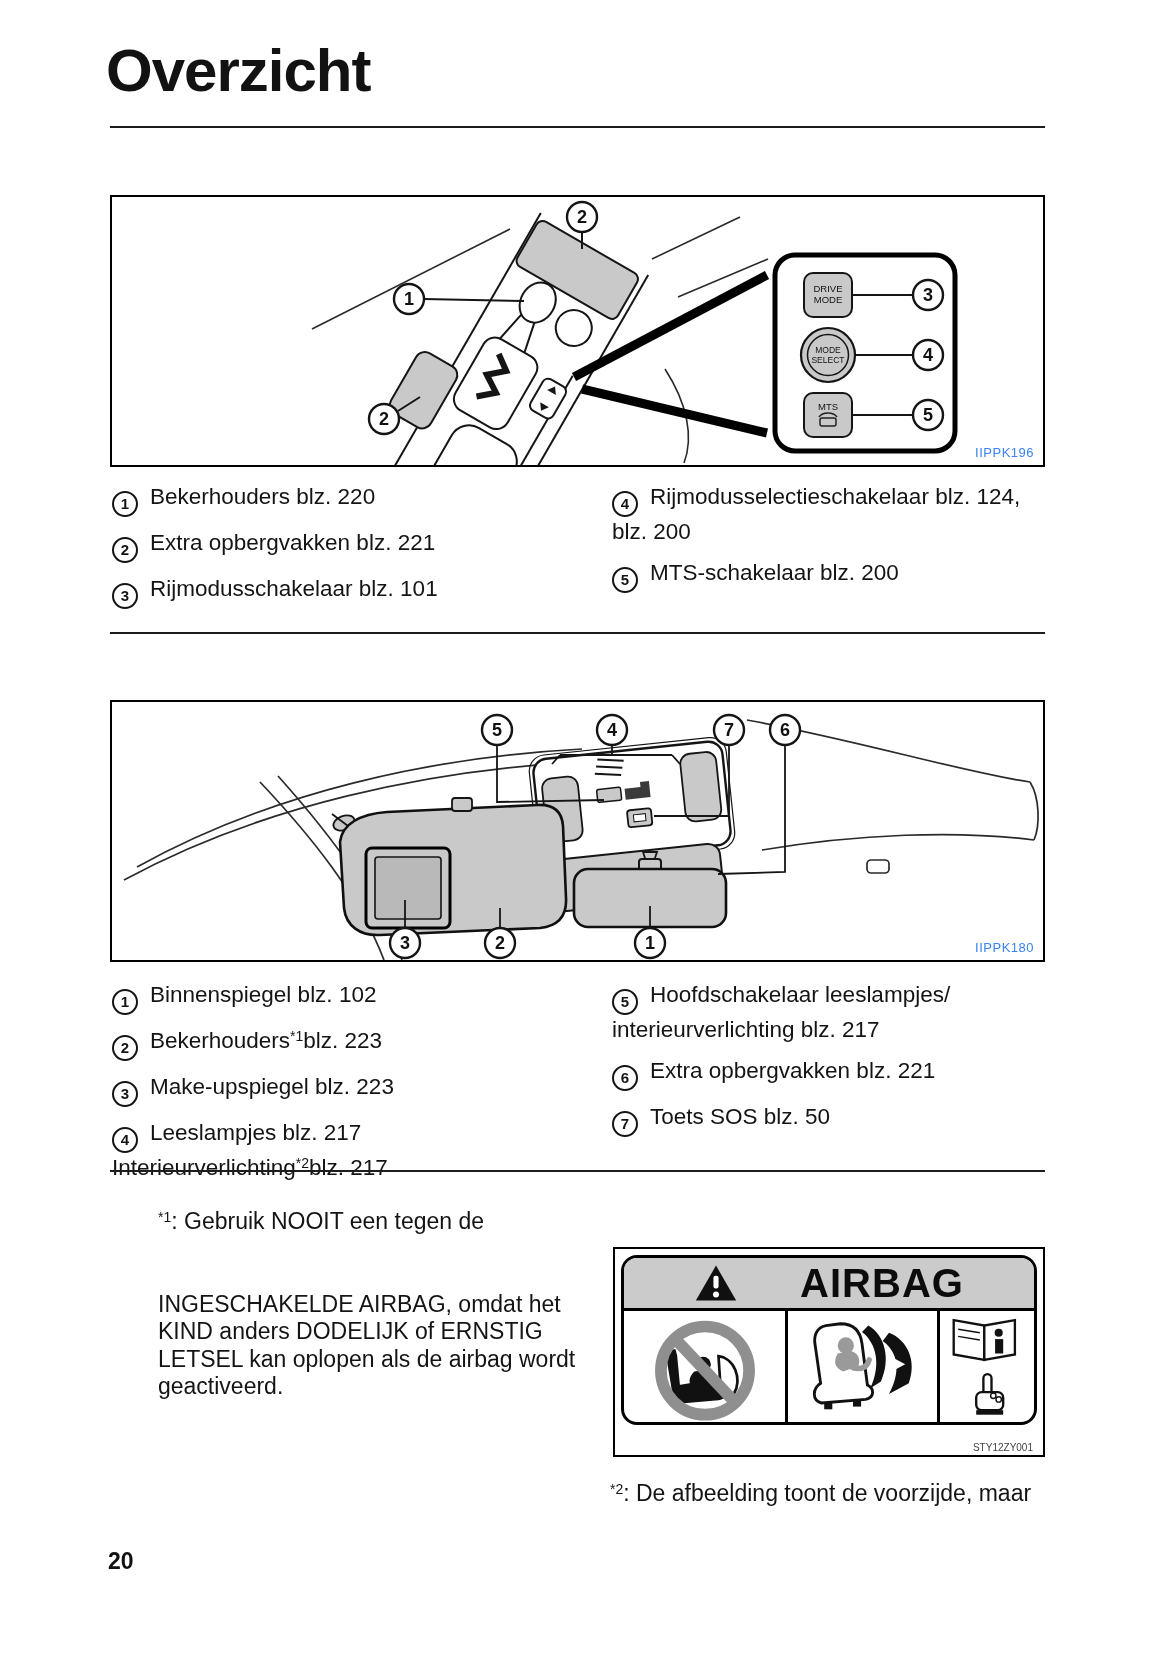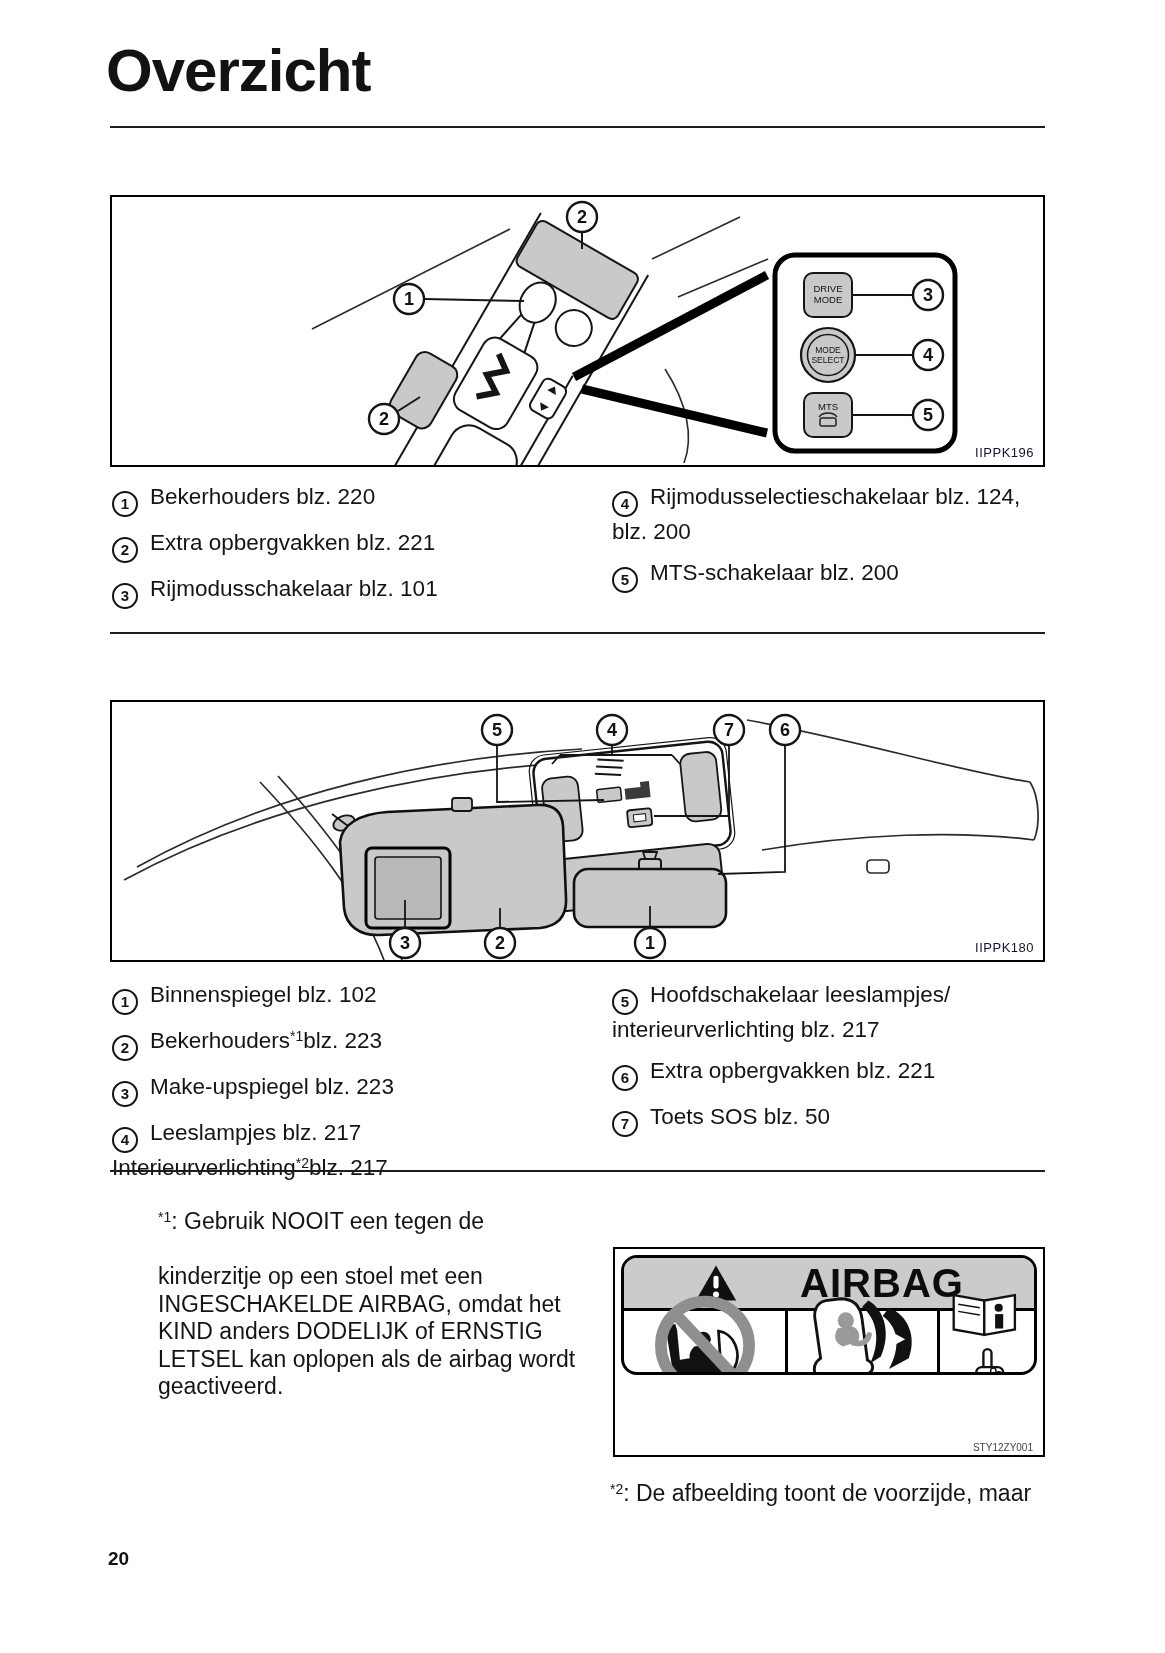--- a/index.html
+++ b/index.html
@@ -10,41 +10,41 @@
   }
   .abs{position:absolute;}
   .page-title{
     left:106px;top:36px;font-size:60px;font-weight:bold;letter-spacing:-1px;color:#121212;
   }
   .rule{left:110px;width:935px;height:2px;background:#1d1d1d;}
   .figbox{
     left:110px;border:2px solid #000;background:#fff;box-sizing:border-box;
   }
   .figcode{
-    position:absolute;right:9px;bottom:5px;font-size:13px;color:#0f172a;letter-spacing:0.5px;
+    position:absolute;right:9px;bottom:5px;font-size:13px;color:#3b82f6;letter-spacing:0.5px;
   }
   .legend-col{width:470px;}
   .li{font-size:22.5px;line-height:30px;margin-bottom:11px;color:#141414;}
   .cl{
     display:inline-flex;align-items:center;justify-content:center;
     width:26px;height:26px;border:2px solid #141414;border-radius:50%;
     font-size:15px;font-weight:bold;margin-right:12px;vertical-align:-5px;
     box-sizing:border-box;flex:none;background:#fff;
   }
   .li sup, .fn sup{font-size:14px;vertical-align:7px;line-height:0;}
   .fn{font-size:23px;line-height:27.5px;color:#141414;}
-  .pagenum{left:108px;top:1548px;font-size:19px;font-weight:bold;color:#121212;}
+  .pagenum{left:108px;top:1548px;font-size:23px;font-weight:bold;color:#121212;}
 
   
   .airbag-box{
     left:613px;top:1247px;width:432px;height:210px;border:2px solid #000;
     box-sizing:border-box;background:#fff;padding:6px 6px 0 6px;
   }
   .airbag-inner{
-    height:120px;border:3px solid #000;border-radius:16px;overflow:hidden;
+    height:170px;border:3px solid #000;border-radius:16px;overflow:hidden;
     display:flex;flex-direction:column;box-sizing:border-box;
   }
   .airbag-header{
     height:50px;background:#cbcbcb;border-bottom:3px solid #000;
     display:flex;align-items:center;justify-content:center;gap:62px;flex:none;
   }
   .airbag-title{font-size:40px;font-weight:bold;color:#0c0c0c;letter-spacing:1px;}
   .airbag-body{flex:1;display:flex;min-height:0;}
   .aircell{display:flex;align-items:center;justify-content:center;box-sizing:border-box;}
   .aircell1{width:40%;border-right:3px solid #000;}
@@ -267,21 +267,21 @@
     <div class="li"><span class="cl">
           <span>7</span>
         </span><span>Toets SOS blz. 50</span></div>
   </div>
 
   <div class="abs rule" style="top:1170px;"></div>
 
   <div class="abs fn" style="left:110px;top:1208px;width:480px;margin-left:48px;">
     <sup>*1</sup><span>: Gebruik NOOIT een tegen de</span><br>
     <br>
-    <span>kinderzitje op een stoel met een</span><br>
+    <br>
     <span>INGESCHAKELDE AIRBAG, omdat het</span><br>
     <span>KIND anders DODELIJK of ERNSTIG</span><br>
     <span>LETSEL kan oplopen als de airbag wordt</span><br>
     <span>geactiveerd.</span>
   </div>
 
   <div class="abs airbag-box">
     <div class="airbag-inner">
       <div class="airbag-header">
         <svg width="44" height="40" viewBox="0 0 48 42">

